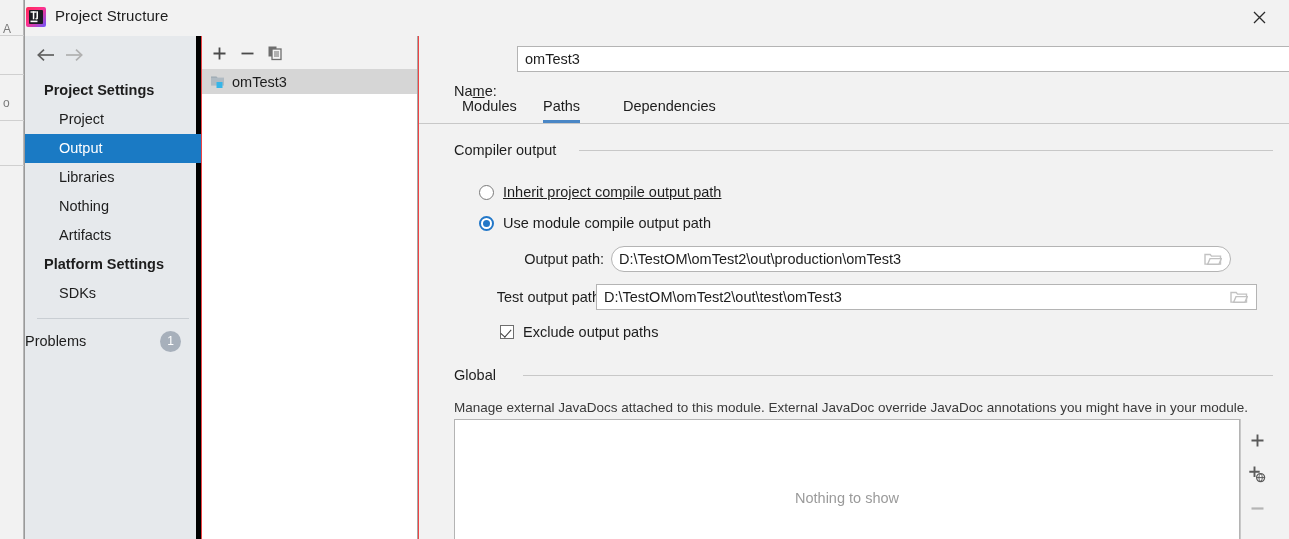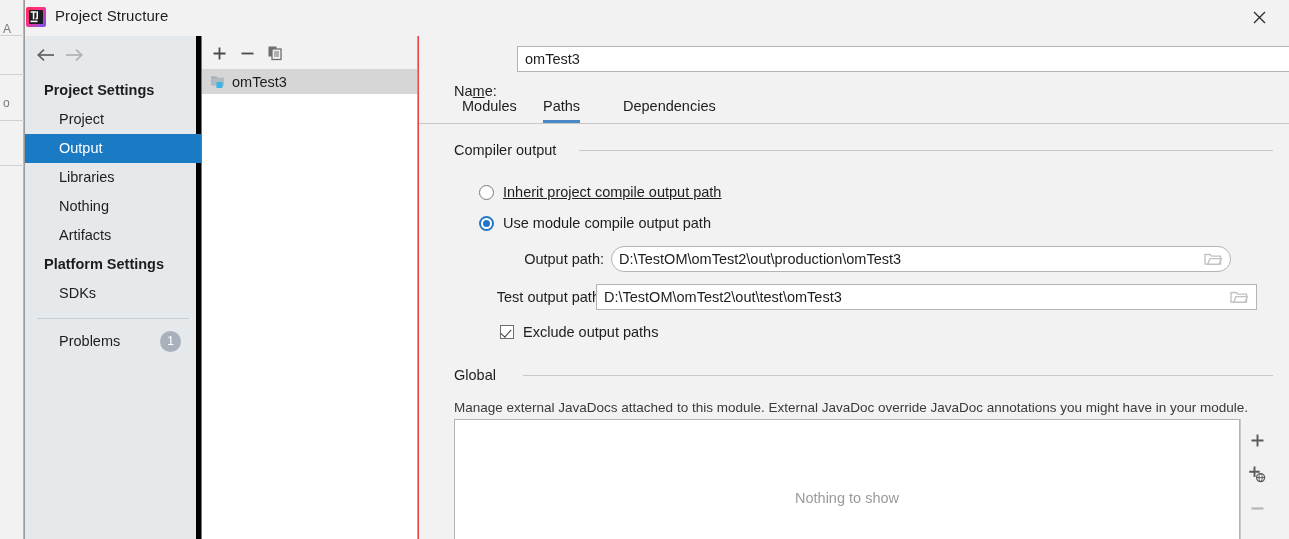--- a/index.html
+++ b/index.html
@@ -97,21 +97,20 @@
   .side-item.selected {
     background: #1a7ac4; color: #ffffff;
   }
   .side-sep {
     margin: 10px 12px 8px 12px;
     height: 1px; background: #c9ced3;
   }
   .side-problems {
     position: relative;
     height: 29px; line-height: 29px;
-    padding-left: 34px;
     font-size: 14.5px; color: #1d1d1d;
     cursor: default;
   }
   .badge {
     position: absolute; right: 20px; top: 4px;
     width: 21px; height: 21px; border-radius: 50%;
     background: #a7b0bb; color: #ffffff;
     font-size: 12px; line-height: 21px; text-align: center;
     font-weight: normal;
   }

